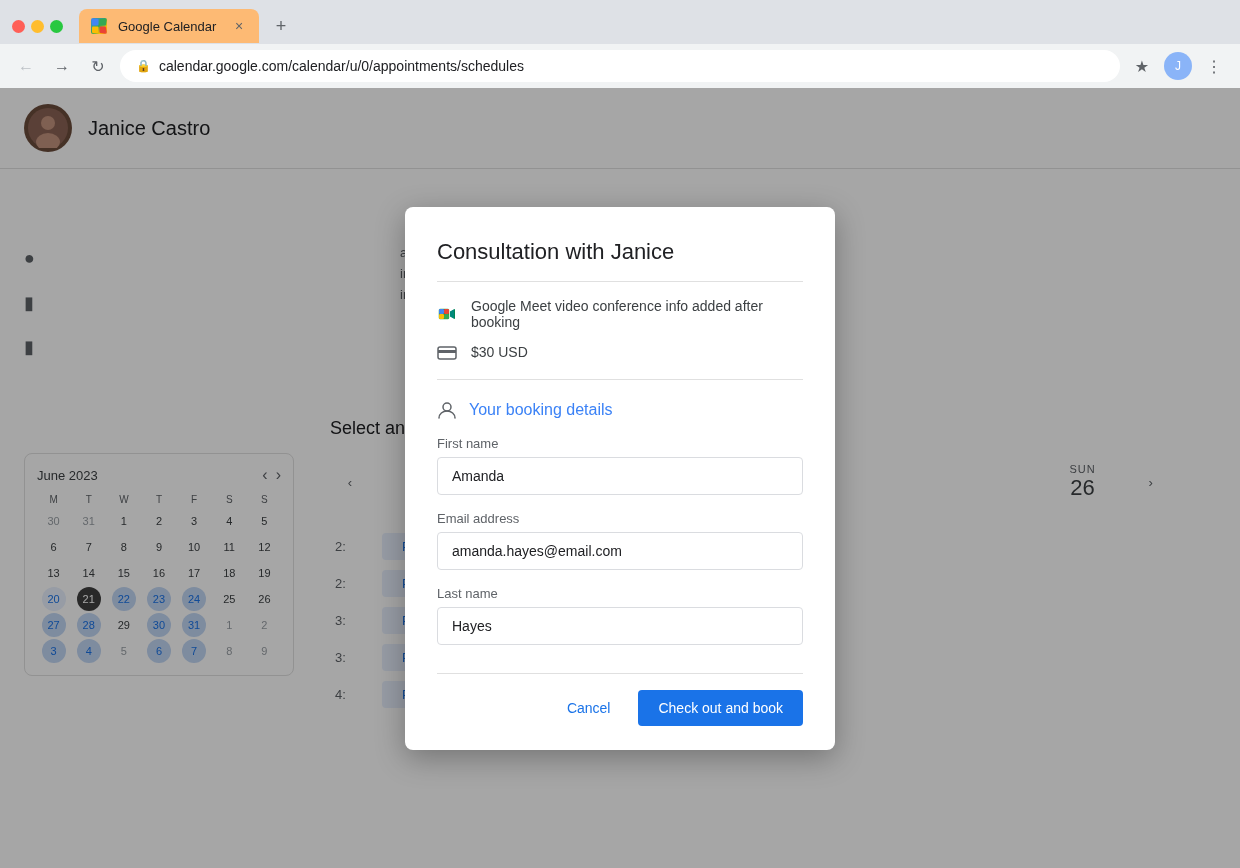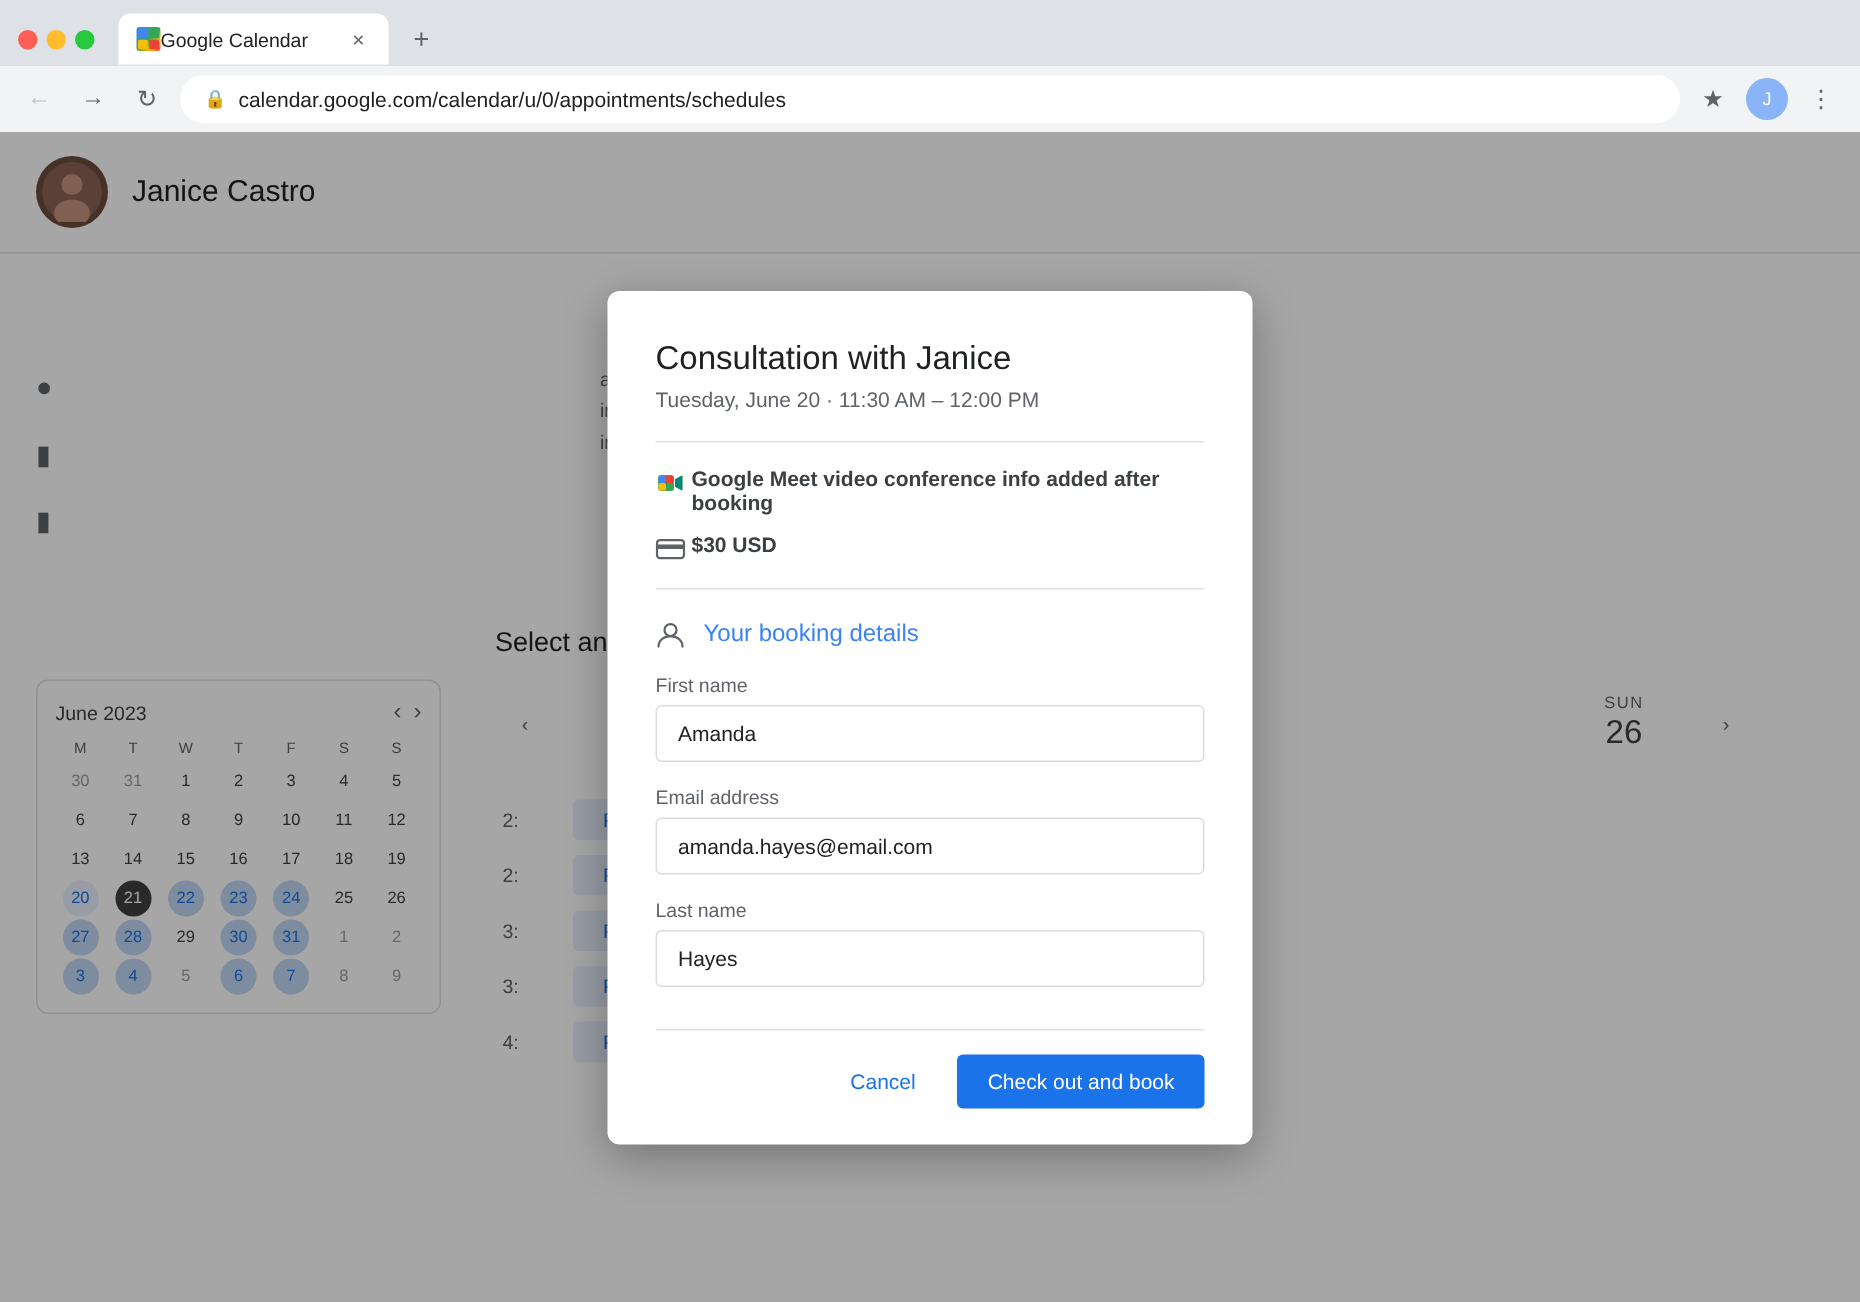--- a/index.html
+++ b/index.html
@@ -36,24 +36,24 @@
       width: 13px;
       height: 13px;
       border-radius: 50%;
     }
     .tl-red { background: #ff5f57; }
     .tl-yellow { background: #ffbd2e; }
     .tl-green { background: #28c840; }
     .tab {
       display: flex;
       align-items: center;
-      background: #ffffff;
+      background: #fdba74;
       border-radius: 8px 8px 0 0;
       padding: 6px 12px;
-      gap: 0;
+      gap: 11px;
       height: 34px;
       min-width: 180px;
     }
     .tab-favicon {
       width: 16px;
       height: 16px;
       background: linear-gradient(135deg, #4285f4 0%, #34a853 50%, #fbbc05 75%, #ea4335 100%);
       border-radius: 2px;
       font-size: 9px;
       display: flex;
@@ -265,24 +265,23 @@
       color: #5f6368;
       margin-bottom: 20px;
     }
     .modal-divider {
       border: none;
       border-top: 1px solid #e0e0e0;
       margin: 16px 0;
     }
     .modal-info-row {
       display: flex;
-      align-items: flex-start;
-      gap: 4px;
+      align-items: center;
+      gap: 14px;
       margin-bottom: 12px;
-      font-weight: bold;
     }
     .modal-info-icon {
       width: 20px;
       height: 20px;
       flex-shrink: 0;
       margin-top: 1px;
     }
     .gmeet-icon {
       display: flex;
       align-items: center;
@@ -564,21 +563,20 @@
       <div style="font-size:13px; color:#5f6368; width:35px;">4:</div>
       <button style="background:#e8f0fe; color:#1a73e8; border:none; border-radius:4px; padding:6px 20px; font-size:13px; cursor:pointer;">PM</button>
     </div>
   </div>
 </div>
 
 <div class="modal-overlay">
   <div class="modal">
 
     <div class="modal-title">Consultation with Janice</div>
-    <div class="modal-datetime">Tuesday, June 20  ·  11:30 AM – 12:00 PM</div>
 
     <hr class="modal-divider">
 
     <div class="modal-info-row">
       <div class="modal-info-icon gmeet-icon">
         <svg class="gmeet-svg" viewBox="0 0 20 20" fill="none">
           <rect x="2" y="5" width="10" height="10" rx="1.5" fill="#00832d"></rect>
           <path d="M13 8l5-3v10l-5-3V8z" fill="#00832d"></path>
           <rect x="2" y="5" width="10" height="10" rx="1.5" fill="none" stroke="#34a853" stroke-width="0.5"></rect>
 

